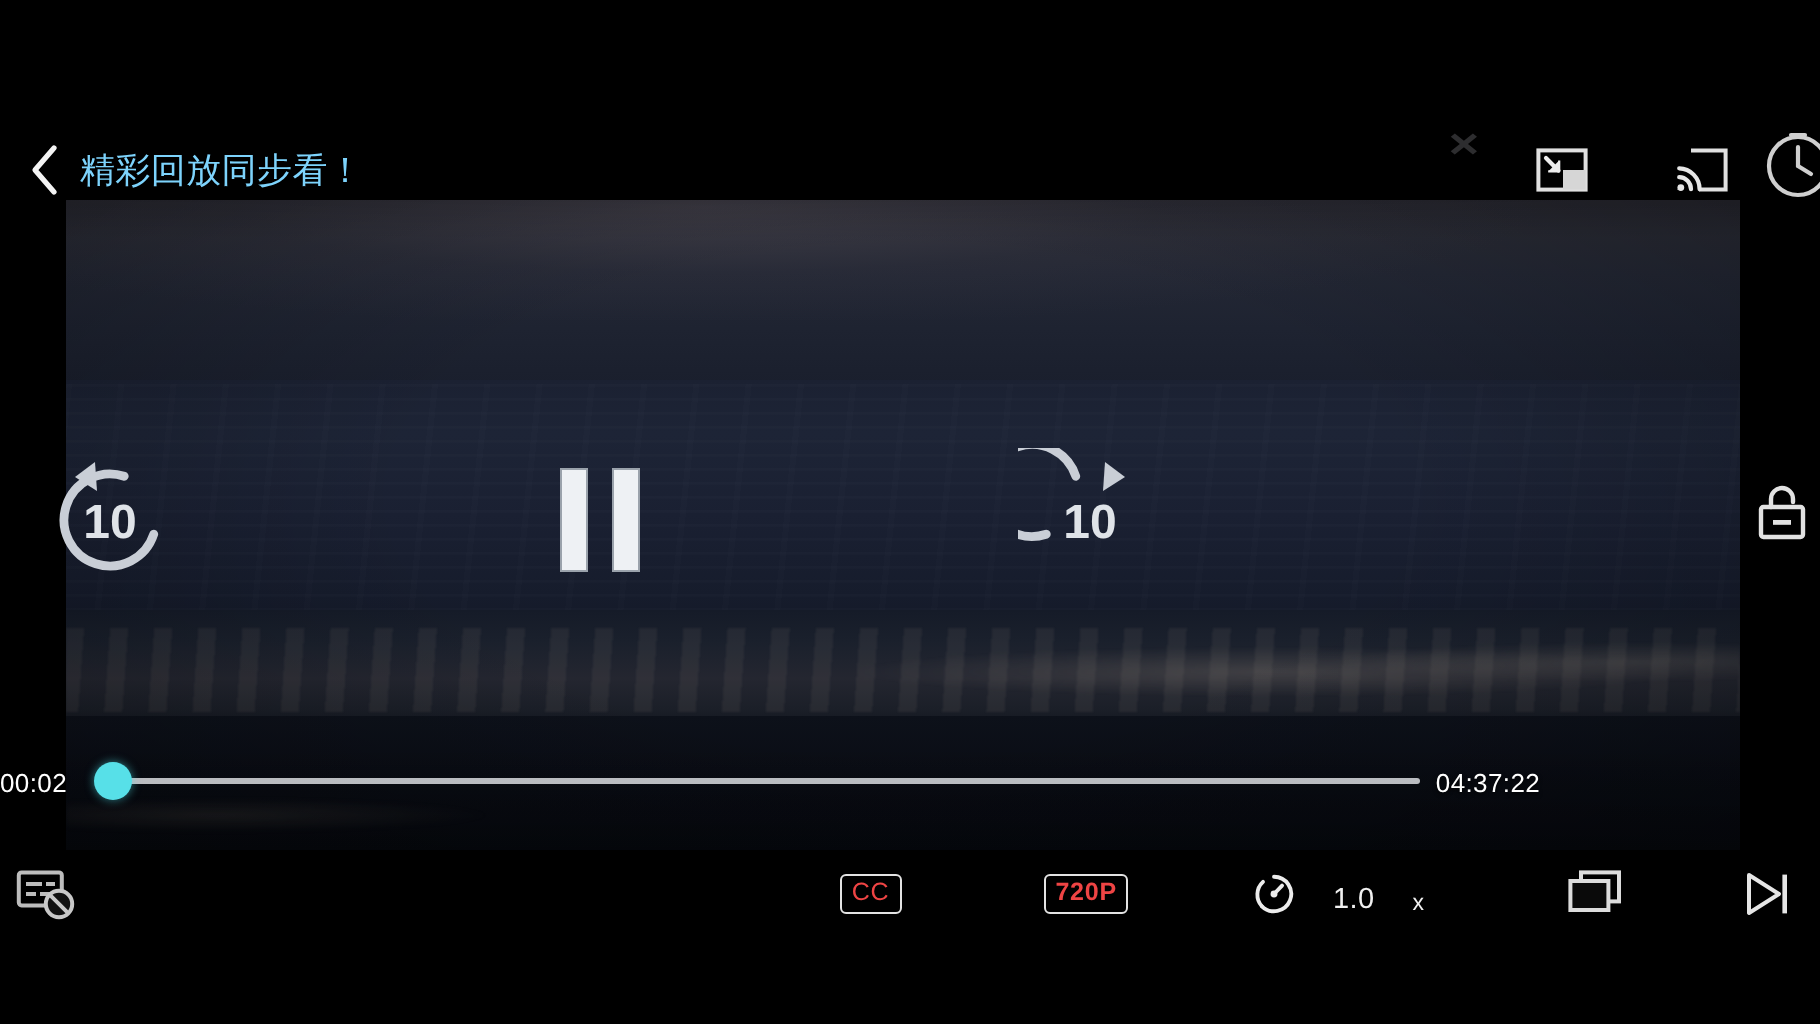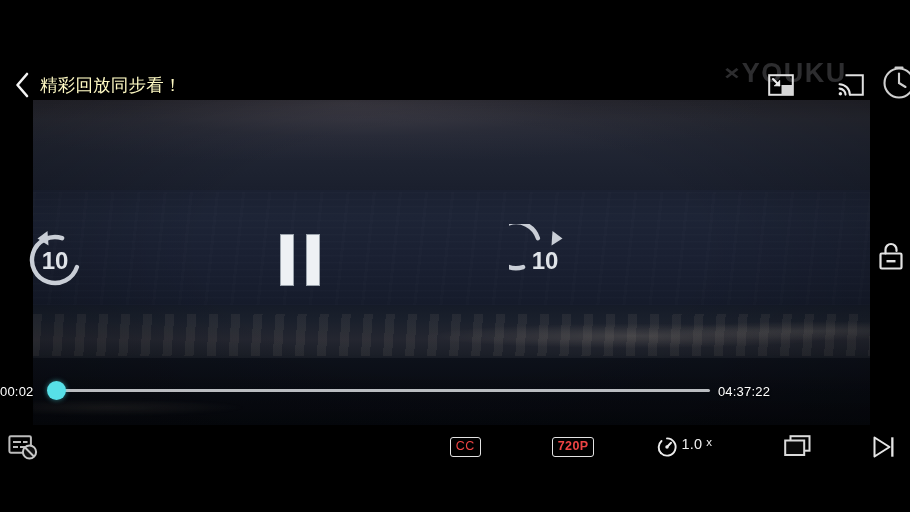--- a/index.html
+++ b/index.html
@@ -114,21 +114,21 @@
   #top-bar {
     position: absolute; left: 0; top: 64px; width: 910px; height: 42px;
     display: flex; align-items: center;
   }
   #back-button {
     width: 36px; height: 42px; margin-left: 4px;
     display: flex; align-items: center; justify-content: center;
     cursor: pointer;
   }
   #video-title {
-    color: #fef9c3;
+    color: #7dd3fc;
     font-size: 17.5px;
     letter-spacing: .2px;
     white-space: nowrap;
     text-shadow: 0 1px 2px rgba(0,0,0,.85);
   }
   #top-right-icons {
     margin-left: auto;
     display: flex; align-items: center;
     gap: 34px;
     padding-right: 0px;
@@ -251,21 +251,21 @@
     border-radius: 3px;
     padding: 1px 5px 2px 5px;
     line-height: 1.15;
     letter-spacing: .4px;
     cursor: pointer;
     white-space: nowrap;
   }
   #cc-button { margin-right: 71px; }
   #quality-button { margin-right: 62px; font-weight: bold; }
   #speed-button {
-    display: flex; align-items: flex-start; gap: 3px;
+    display: flex; align-items: flex-end; gap: 18px;
     color: #f0f0f0; font-size: 14.5px;
     cursor: pointer;
     margin-right: 66px;
   }
   #speed-button .spd-num { font-size: 14.5px; letter-spacing: .2px; }
   #speed-button .spd-x { font-size: 11.5px; margin-left: 1px; }
   #episodes-button { width: 40px; height: 40px; display:flex; align-items:center; justify-content:center; cursor:pointer; margin-right: 46px; }
   #next-button { width: 40px; height: 40px; display:flex; align-items:center; justify-content:center; cursor:pointer; margin-right: 6px; }
 
   svg { display: block; }
@@ -285,21 +285,20 @@
     <div class="vid-layer beach"></div>
     <div class="vid-layer beach-sheen"></div>
     <div class="vid-layer vignette"></div>
   </div>
 
   <div id="top-shade"></div>
   <div id="bottom-shade"></div>
 
   <div id="watermark">
     <span class="wm-mark">×</span>
-    <span>YOUKU</span>
   </div>
 
   <div id="top-bar">
 
     <div id="back-button">
       <svg width="18" height="28" viewBox="0 0 18 28">
         <path d="M14 3 L4.5 14 L14 25" fill="none" stroke="#f4f4f4" stroke-width="2.6" stroke-linecap="round" stroke-linejoin="round"></path>
       </svg>
     </div>
 

